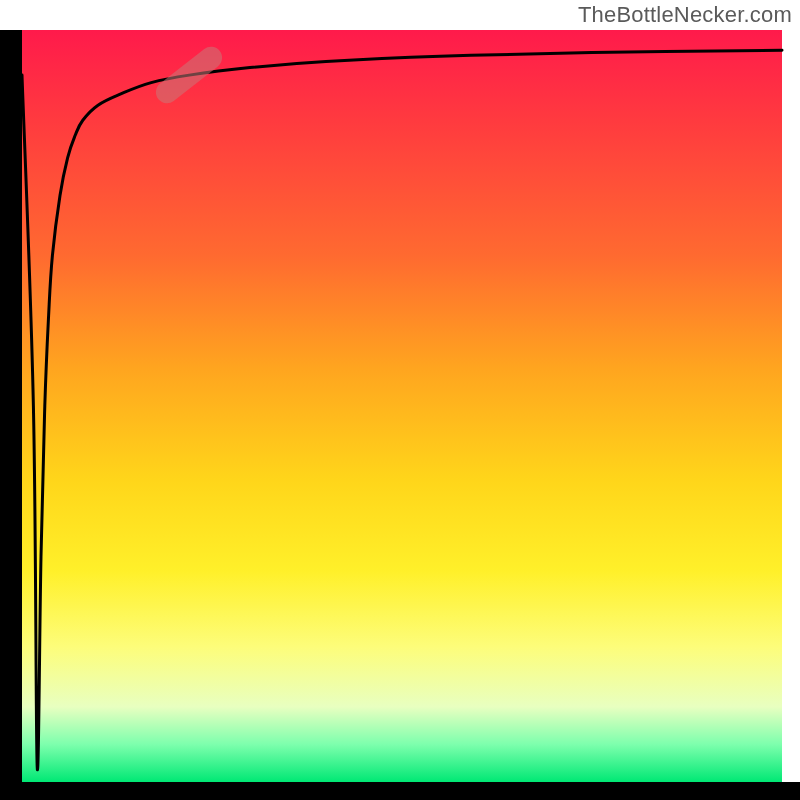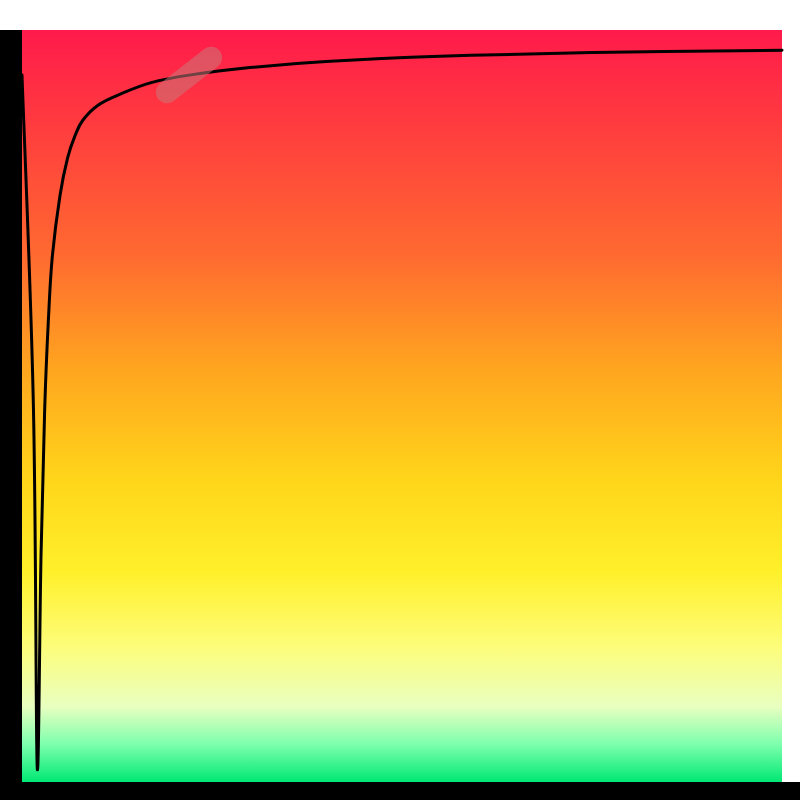--- a/index.html
+++ b/index.html
@@ -65,20 +65,21 @@
     height: 22px;
     border-radius: 11px;
     background: rgba(200,120,120,0.55);
     transform-origin: center center;
   }
 </style>
 </head>
 <body>
 
 <div class="wrap">
+  <div class="attribution">TheBottleNecker.com</div>
 
   <div class="axis-left"></div>
   <div class="plot"></div>
 
   <svg class="curve" viewBox="0 0 760 752" preserveAspectRatio="none">
     <path id="curve-path" fill="none" stroke="#000" stroke-width="3" stroke-linecap="round" stroke-linejoin="round" d="M 0,45.120000000000005 C 2.052,104.67840000000001 8.664,251.4688 11.4,376 C 14.136000000000001,500.5312 13.832,709.888 15.200000000000001,736.96 C 16.568,764.032 17.632,591.3728 19,526.4 C 20.368,461.42719999999997 21.432000000000002,419.3152 22.8,376 C 24.168,332.6848 25.232000000000003,312.832 26.6,285.76 C 27.968,258.688 28.348000000000003,247.25760000000002 30.400000000000002,225.60000000000002 C 32.452,203.94240000000002 35.264,183.03679999999994 38,165.43999999999994 C 40.736,147.84319999999994 42.864000000000004,138.66880000000003 45.6,127.84000000000003 C 48.336,117.01120000000003 50.464000000000006,112.04799999999997 53.2,105.27999999999997 C 55.936,98.51199999999997 56.696000000000005,95.65440000000001 60.800000000000004,90.24000000000001 C 64.904,84.82560000000001 69.16,79.93759999999995 76,75.19999999999993 C 82.84,70.46239999999992 89.22399999999999,67.98079999999995 98.8,63.91999999999996 C 108.376,59.85919999999997 116.88800000000002,56.02399999999998 129.20000000000002,52.639999999999986 C 141.512,49.25599999999999 149.416,47.8272 167.2,45.120000000000005 C 184.98399999999998,42.41280000000001 203.376,40.03648000000001 228,37.60000000000002 C 252.624,35.163520000000034 269.8,33.61440000000005 304,31.58400000000006 C 338.2,29.553600000000067 370.12000000000006,27.94432000000005 418.00000000000006,26.32000000000005 C 465.88000000000005,24.69568000000005 508.44,23.642880000000073 570,22.56000000000006 C 631.56,21.477120000000046 725.8,20.71007999999999 760,20.303999999999974"></path>
   </svg>
 
   <div id="marker" class="marker" style="left: 150.2px; top: 64.12px; transform: rotate(-38deg);"></div>
 

